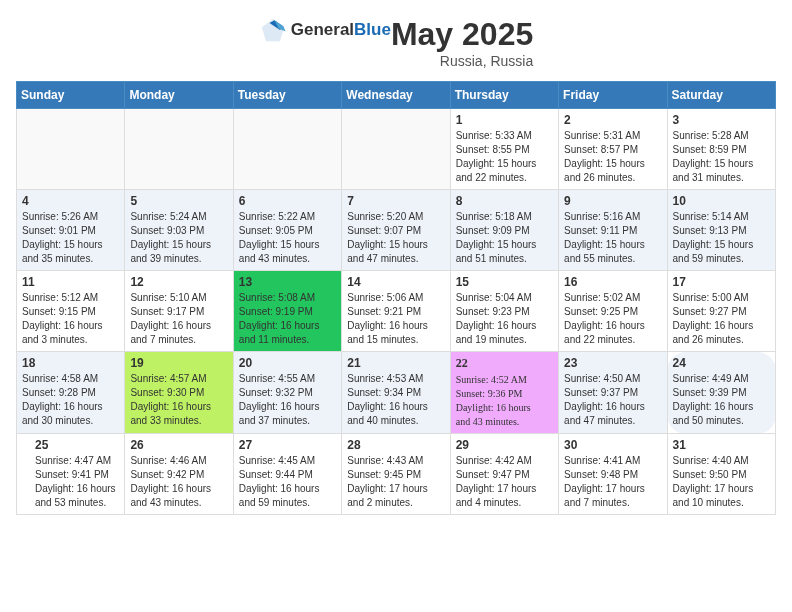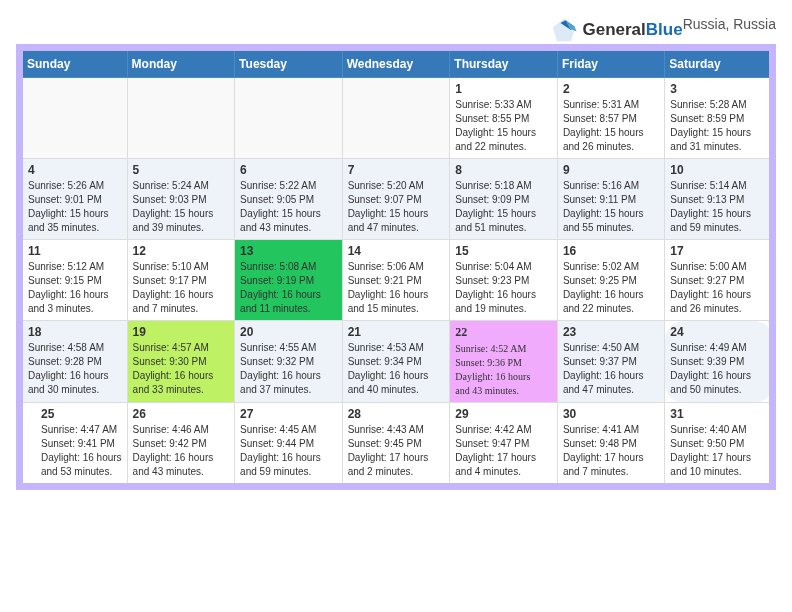--- a/index.html
+++ b/index.html
@@ -5,22 +5,23 @@
     * { margin: 0; padding: 0; box-sizing: border-box; }
     body {
       font-family: Arial, sans-serif;
       background: #fff;
       width: 792px;
       min-height: 612px;
       padding: 16px;
     }
     .header {
       display: flex;
-      justify-content: flex-end;
+      justify-content: center;
       align-items: flex-start;
+      margin-bottom: 12px;
     }
     .logo {
       display: flex;
       align-items: center;
       gap: 4px;
     }
     .logo-icon {
       width: 28px;
       height: 28px;
     }
@@ -32,21 +33,21 @@
       font-weight: bold;
       color: #333;
     }
     .title-location {
       font-size: 14px;
       color: #555;
     }
     .calendar {
       width: 100%;
       border-collapse: collapse;
-      border: 7px solid #c4b5fd;
+      border: 1px solid #c4b5fd;
     }
     .calendar th {
       background-color: #3579b8;
       color: #fff;
       font-size: 12px;
       font-weight: bold;
       padding: 6px 4px;
       text-align: left;
       border: 1px solid #4a8bc4;
     }
@@ -90,20 +91,21 @@
       <polygon points="22,6 35,15 30,20 15,10" fill="#1a6bb5"></polygon>
       <polygon points="22,6 35,15 38,22 28,18" fill="#4fa3d1"></polygon>
     </svg>
     <div>
       <div>
         <span style="font-size:17px;font-weight:bold;color:#333;">General</span><span style="font-size:17px;font-weight:bold;color:#1a6bb5;">Blue</span>
       </div>
     </div>
   </div>
   <div class="title-block">
+    <div class="title-month">May 2025</div>
     <div class="title-location">Russia, Russia</div>
   </div>
 </div>
 
 <table class="calendar">
   <thead>
     <tr>
       <th>Sunday</th>
       <th>Monday</th>
       <th>Tuesday</th>

